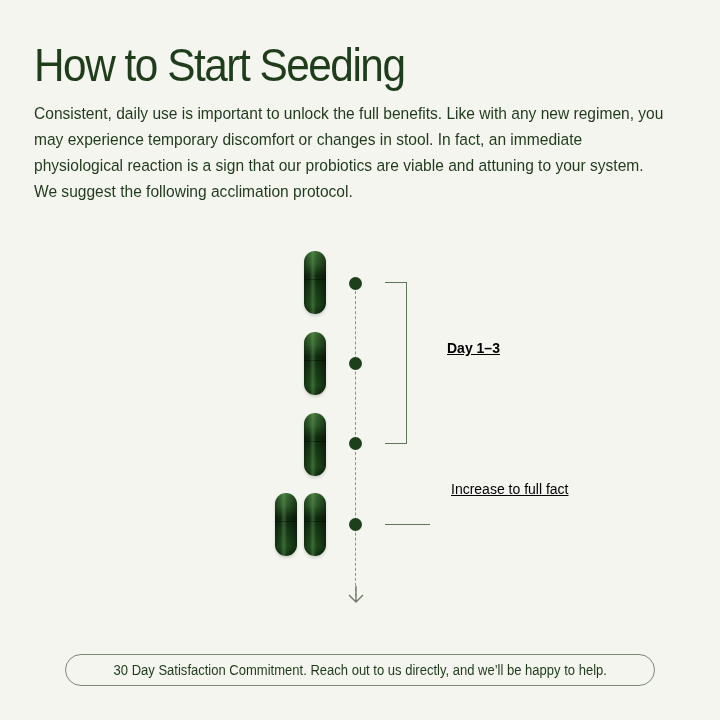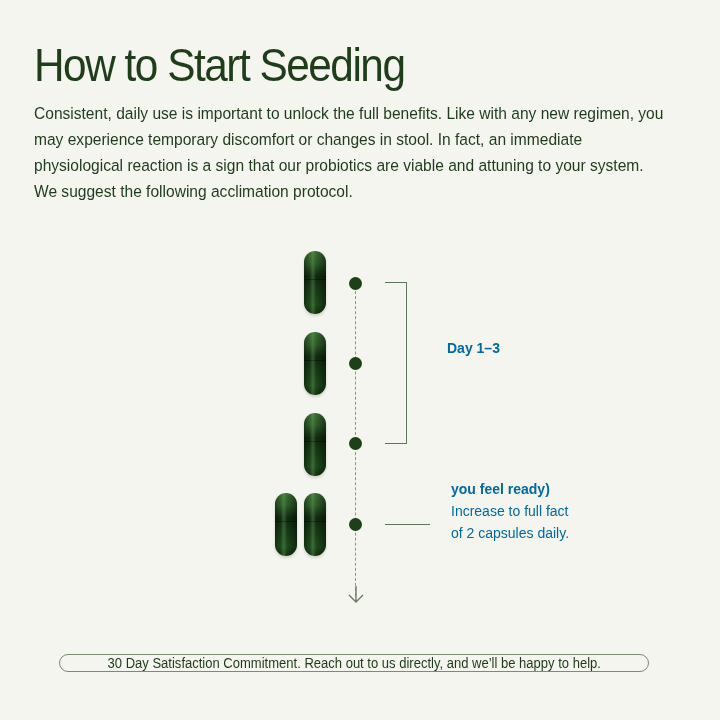--- a/index.html
+++ b/index.html
@@ -40,26 +40,27 @@
     }
     .bracket {
       position: absolute; left: 385px; top: 282px; width: 22px; height: 162px;
       border: 1.4px solid #5d7558; border-left: none;
     }
     .day4-line {
       position: absolute; left: 385px; top: 524px; width: 45px; height: 0;
       border-top: 1.4px solid #5d7558;
     }
     .step-label {
-      position: absolute; font-size: 14px; line-height: 21px; color: #0369a1;
+      position: absolute; font-size: 14px; line-height: 21px; color: #000000;
       white-space: nowrap;
+      text-decoration: underline;
     }
     .step-label .head { font-weight: 700; }
     .footer-pill {
-      position: absolute; left: 59px; top: 654px; width: 590px; height: 18px;
+      position: absolute; left: 65px; top: 654px; width: 590px; height: 32px;
       border: 1.2px solid #7c8a76; border-radius: 16px;
       display: flex; align-items: center; justify-content: center;
     }
     .footer-pill span {
       font-size: 14px; color: #1e3a1a; white-space: nowrap;
       transform: scaleX(0.93); display: inline-block;
     }
   </style>
 </head>
 <body>
@@ -84,20 +85,18 @@
 
 <div class="bracket"></div>
 
 <div class="day4-line"></div>
 
 <div class="step-label" style="left:447px; top:338px;">
   <div class="head">Day 1–3</div>
 </div>
 
 <div class="step-label" style="left:451px; top:478px; line-height:22px;">
-  <div class="head">you feel ready)</div>
   <div>Increase to full fact</div>
-  <div>of 2 capsules daily.</div>
 </div>
 
 <div class="footer-pill">
   <span>30 Day Satisfaction Commitment. Reach out to us directly, and we’ll be happy to help.</span>
 </div>
 
 </body></html>

